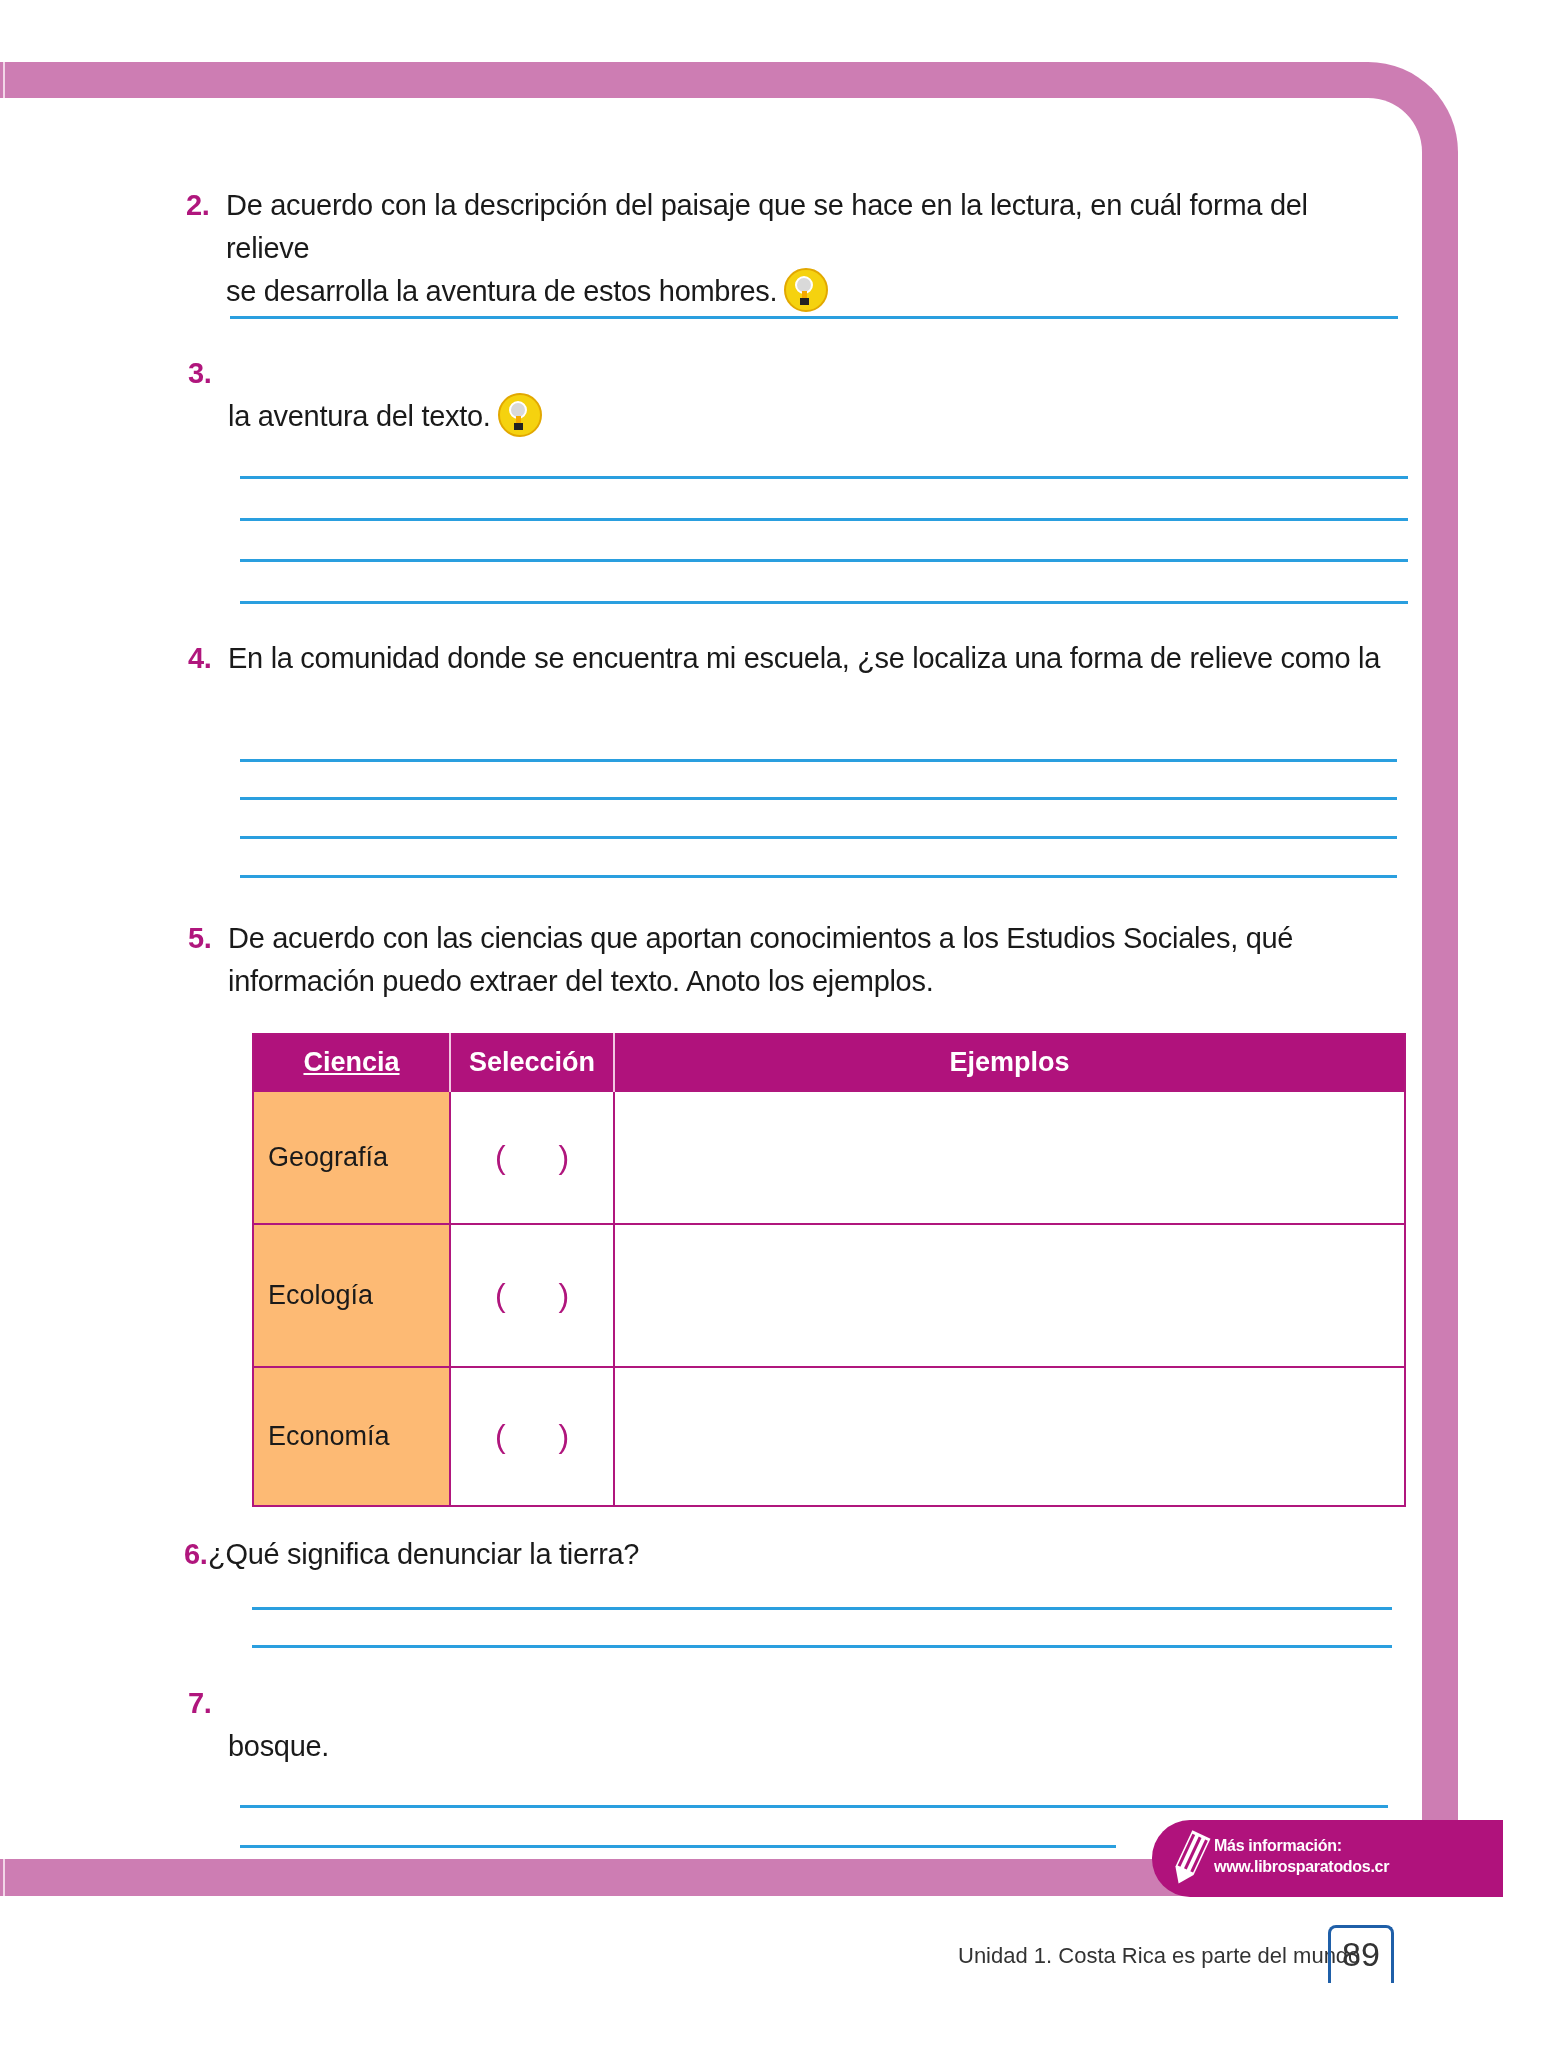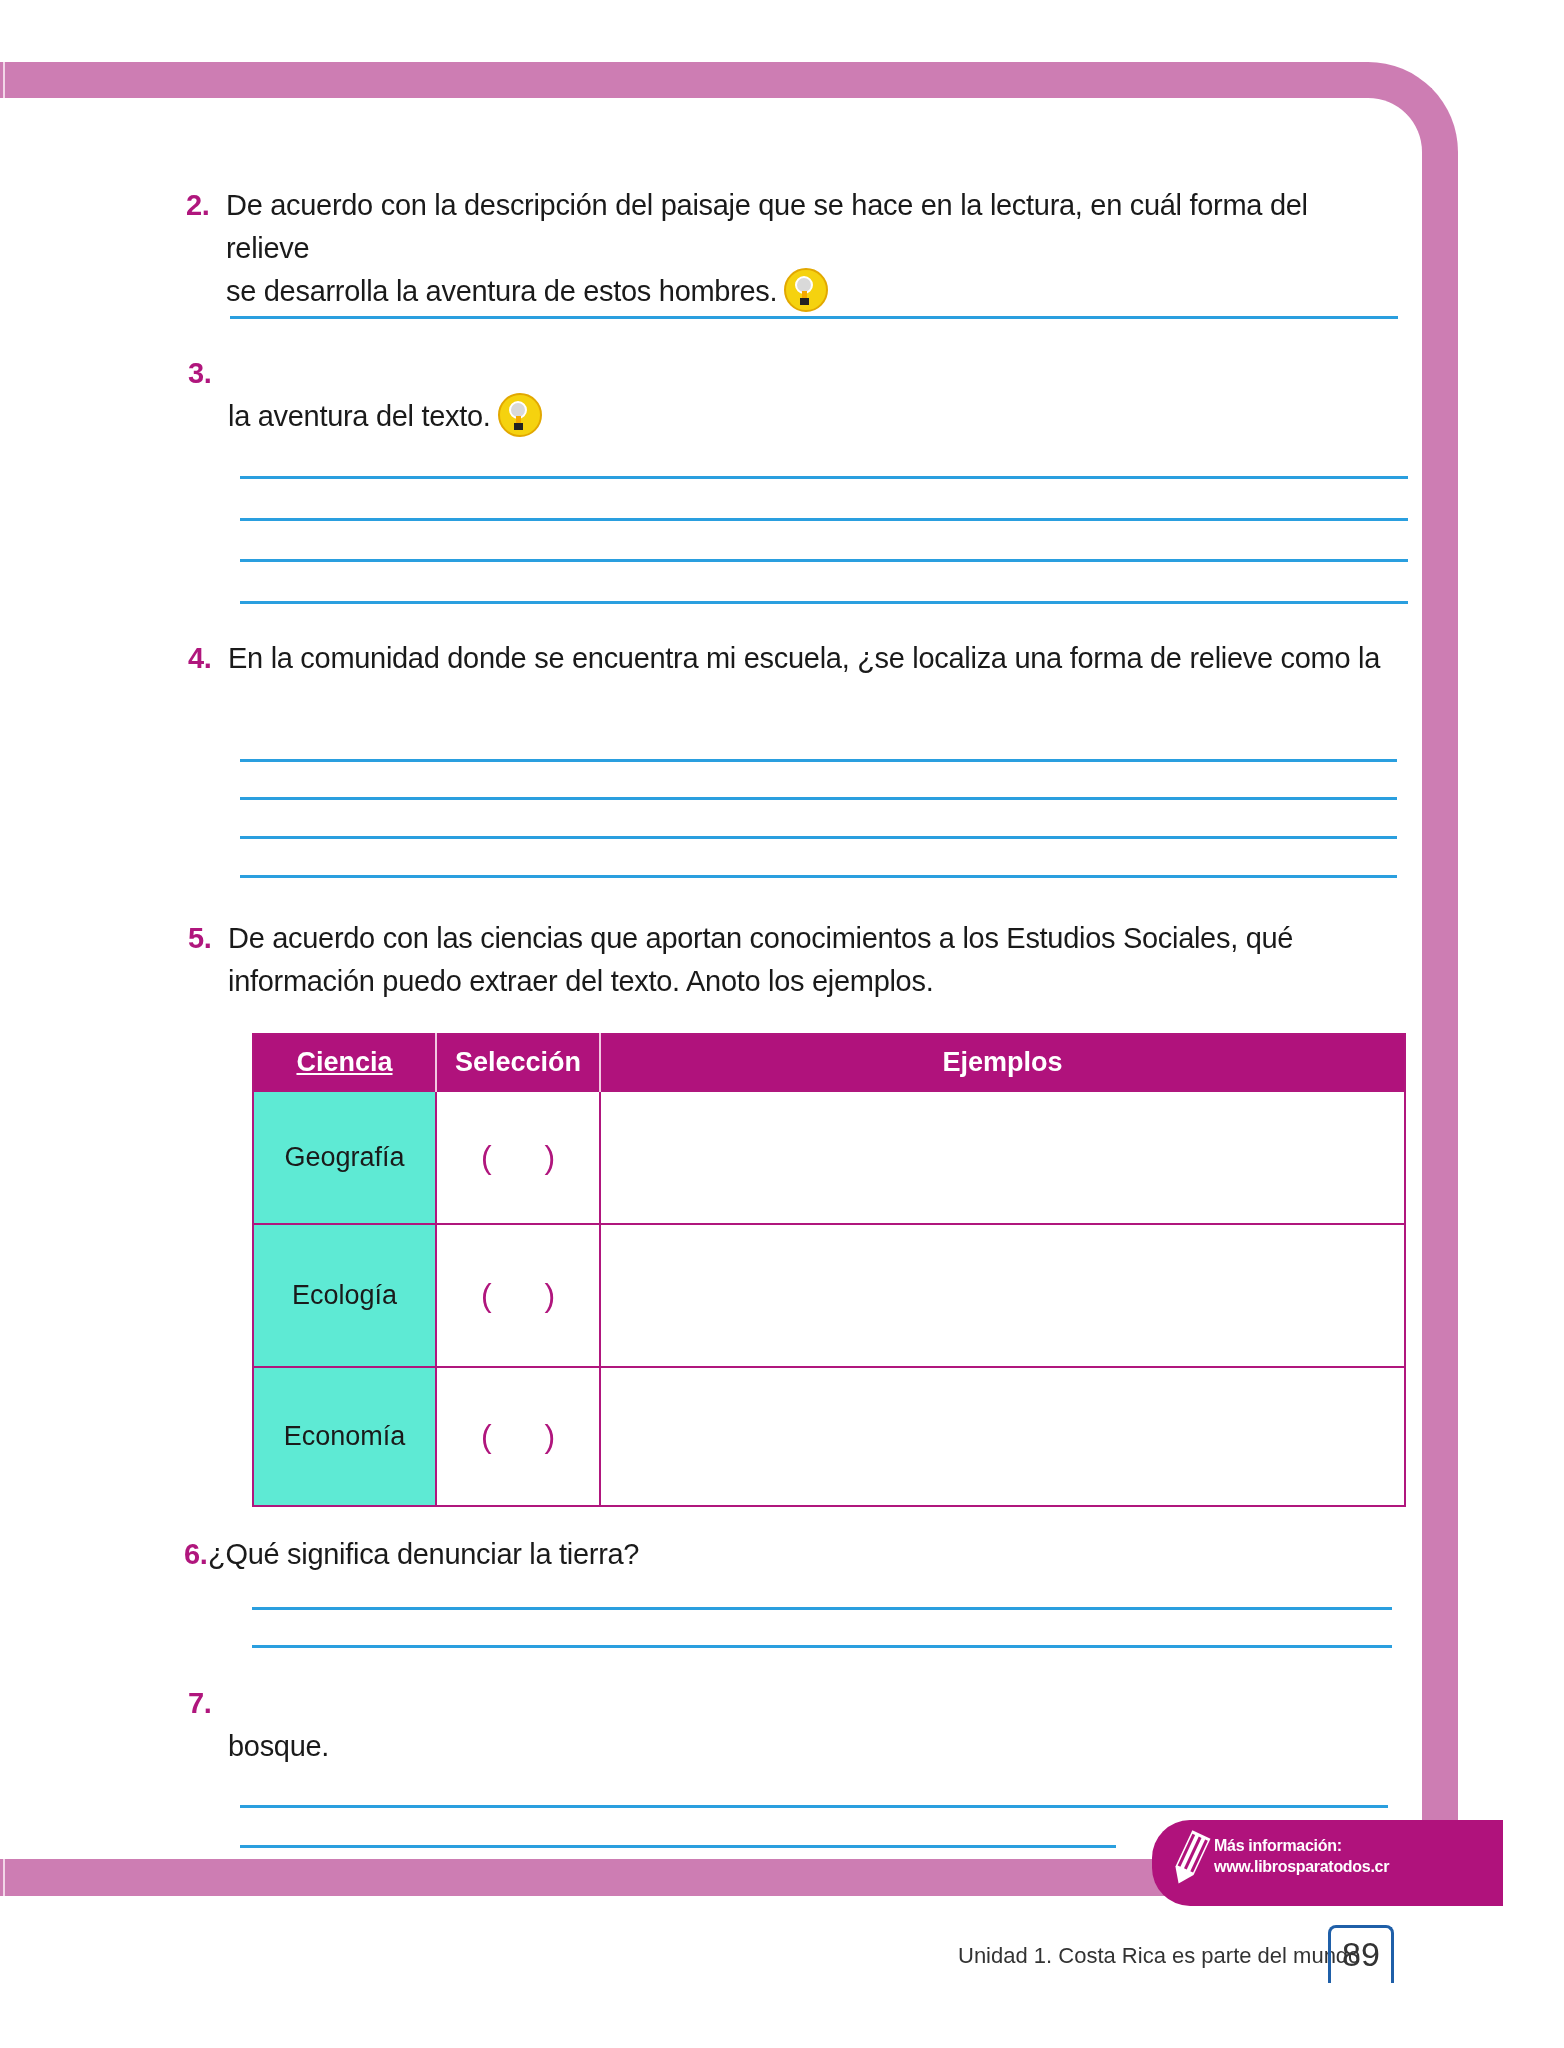--- a/index.html
+++ b/index.html
@@ -21,28 +21,28 @@
   .bulb { display:inline-block; width:46px; height:46px; vertical-align:middle; margin-left:6px; position:relative; top:-3px; }
 
   .line { position:absolute; height:3px; background:#2a9fdf; }
 
   table.t { position:absolute; left:252px; top:1033px; width:1154px; border-collapse:collapse;
             border:2px solid #b0167d; }
   table.t th { background:#b0127c; color:#fff; font-size:27px; font-weight:bold; height:55px; padding:0;
                border-left:2px solid #f2c7e2; }
   table.t th:first-child { border-left:none;text-decoration:underline; }
   table.t td { border:2px solid #b0167d; padding:0; font-size:27px; }
-  table.t td.c1 { background:#5eead4; width:181px; text-align:center; }
+  table.t td.c1 { background:#fdba74; width:181px; padding-left:14px; text-align:left; }
   table.t td.c2 { width:140px; text-align:center; color:#b0167d; font-size:32px; letter-spacing:22px; padding-left:22px; }
   table.t td.c3 { background:#fff; }
   tr.r1 td { height:131px; }
   tr.r2 td { height:141px; }
   tr.r3 td { height:137px; }
 
-  .badge { position:absolute; left:1152px; top:1820px; width:351px; height:86px; background:#b0127c;
+  .badge { position:absolute; left:1152px; top:1820px; width:351px; height:77px; background:#b0127c;
            border-top-left-radius:38px; border-bottom-left-radius:38px; }
   .badge .pencil { position:absolute; left:16px; top:8px; width:44px; height:62px; }
   .badge .b1, .badge .b2 { position:absolute; left:62px; color:#fff; font-weight:bold; font-size:16px; letter-spacing:-0.3px; }
   .badge .b1 { top:17px; }
   .badge .b2 { top:38px; }
 
   .footer-text { position:absolute; left:958px; top:1943px; font-size:22px; color:#333; }
   .page-box { position:absolute; left:1328px; top:1925px; width:66px; height:58px;
               border:3px solid #1f5fa8; border-bottom:none; border-top-left-radius:8px; border-top-right-radius:8px;
               box-sizing:border-box; text-align:center; }

